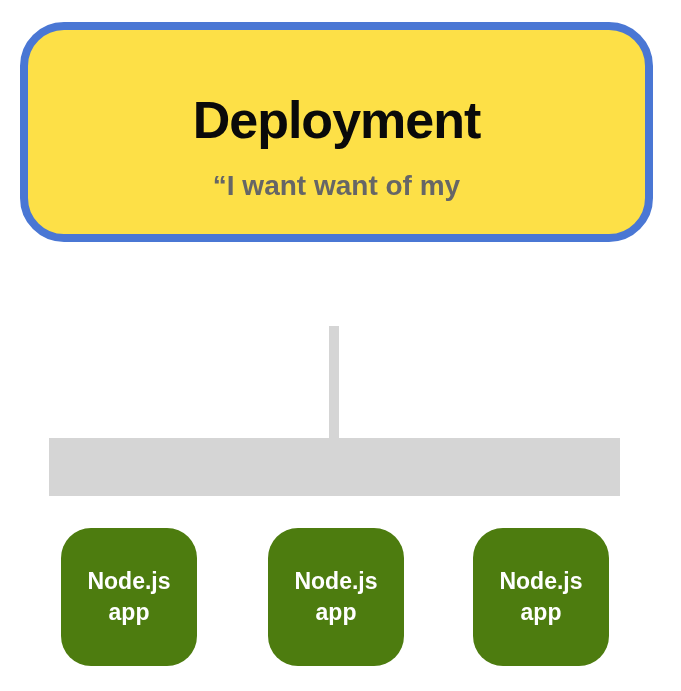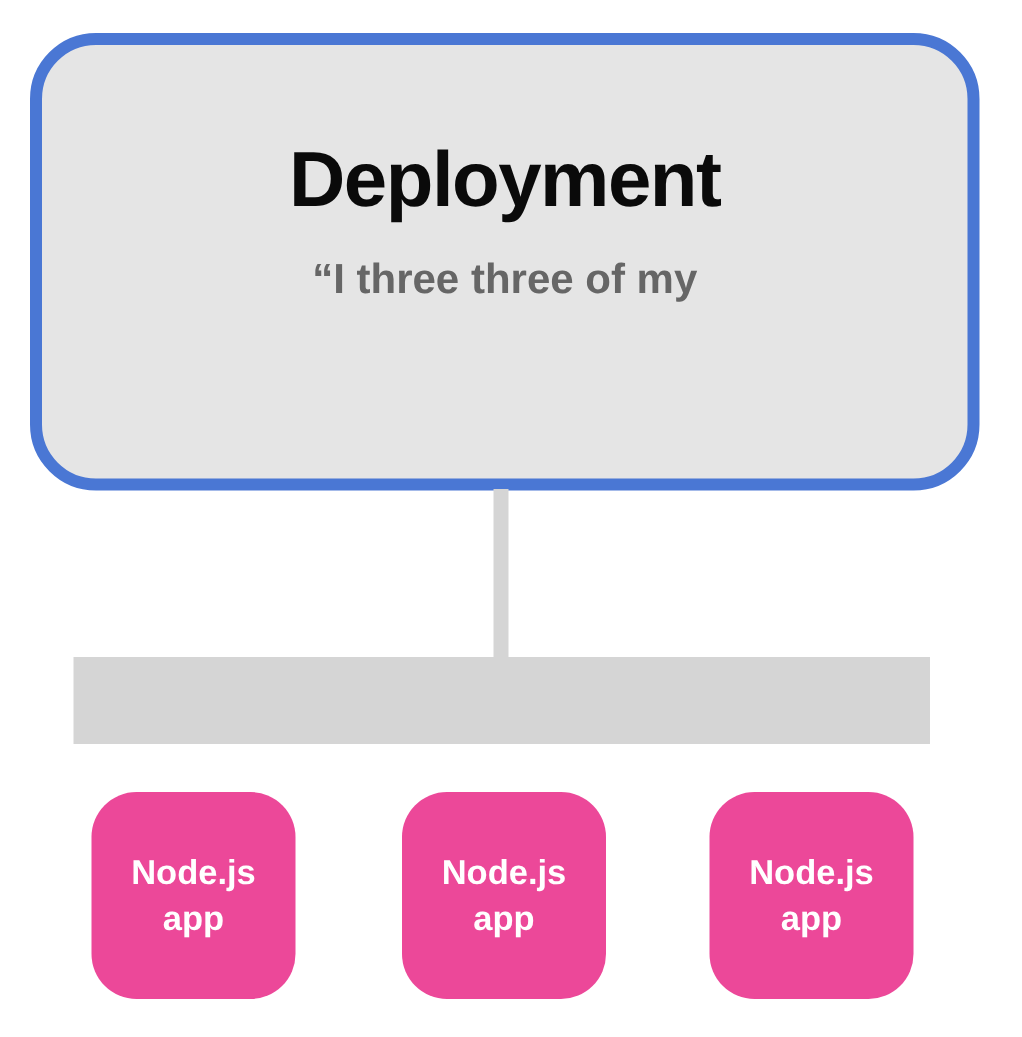--- a/index.html
+++ b/index.html
@@ -14,25 +14,25 @@
     height: 691px;
     background: #ffffff;
     overflow: hidden;
   }
   
   .deployment-box {
     position: absolute;
     left: 20px;
     top: 22px;
     width: 633px;
-    height: 305px;
+    height: 220px;
     box-sizing: border-box;
     border: 8px solid #4a77d4;
     border-radius: 44px;
-    background: #e5e5e5;
+    background: #fde047;
     text-align: center;
   }
   .deployment-title {
     margin-top: 60px;
     font-size: 52px;
     line-height: 60px;
     font-weight: 700;
     color: #0a0a0a;
     letter-spacing: -1px;
   }
@@ -61,21 +61,21 @@
     height: 58px;
     background: #d5d5d5;
   }
   
   .pod {
     position: absolute;
     top: 528px;
     width: 136px;
     height: 138px;
     border-radius: 30px;
-    background: #ec4899;
+    background: #4d7c0f;
     color: #ffffff;
     font-size: 23px;
     line-height: 31px;
     font-weight: 700;
     text-align: center;
     display: flex;
     align-items: center;
     justify-content: center;
   }
   .pod-1 { left: 61px; }
@@ -83,21 +83,21 @@
   .pod-3 { left: 473px; }
 </style>
 </head>
 <body>
 
 <div class="canvas">
 
   <div class="deployment-box">
     <div class="deployment-title">Deployment</div>
     <div class="deployment-quote">
-      <span>“I three three of my</span><br>
+      <span>“I want want of my</span><br>
     </div>
   </div>
 
   <div class="connector-line"></div>
 
   <div class="replica-bar"></div>
 
   <div class="pod pod-1">
     <div>
       <span>Node.js</span><br>

